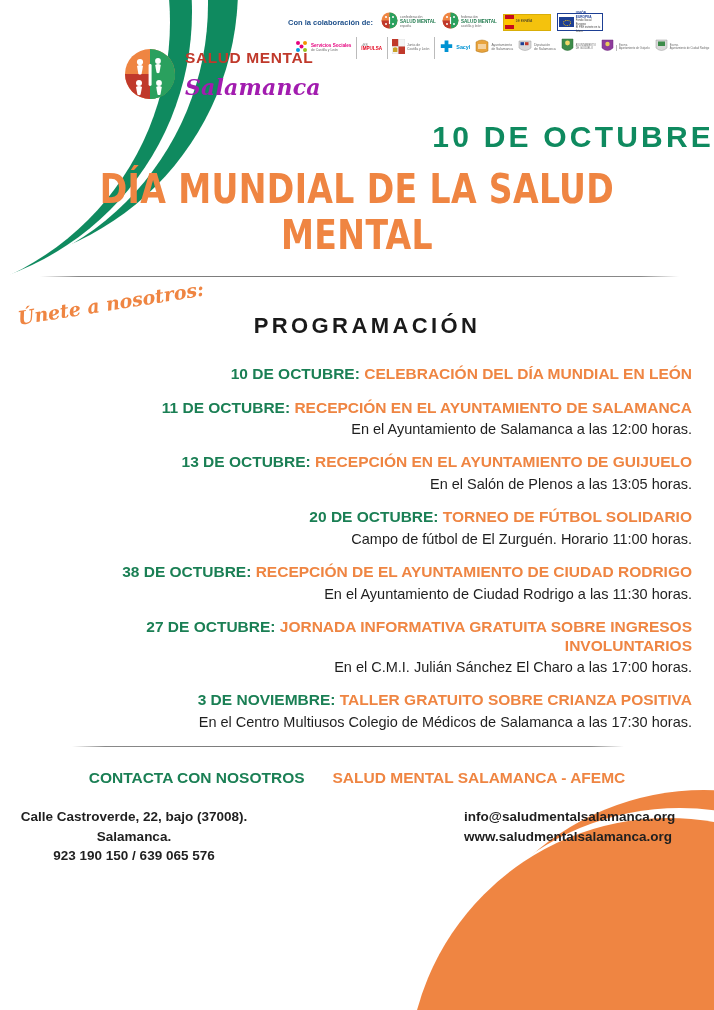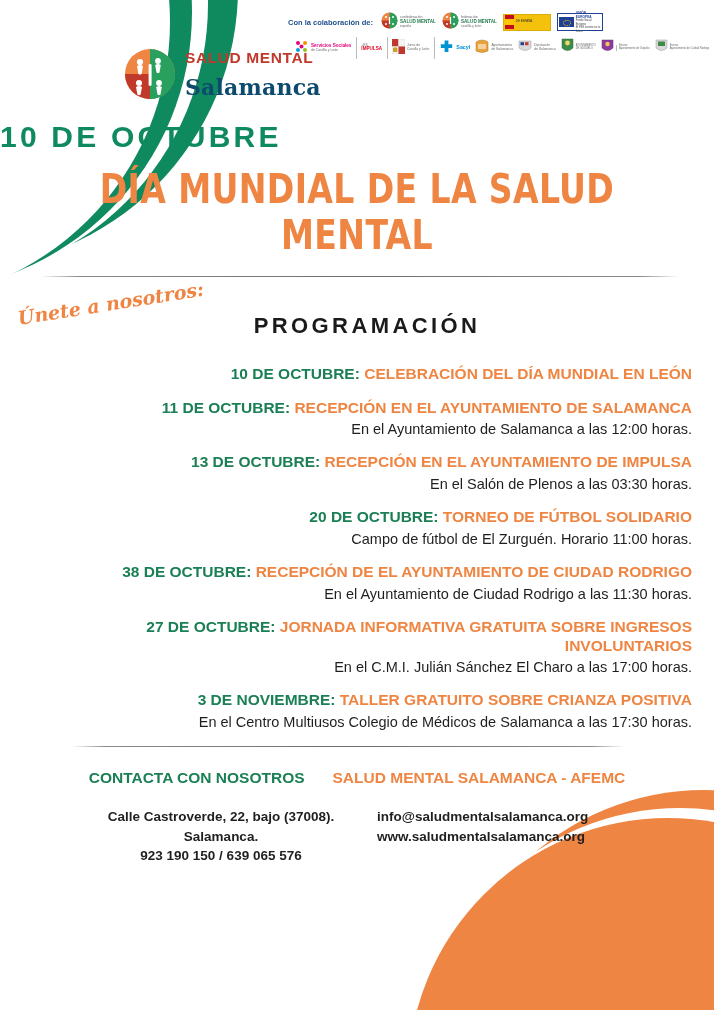--- a/index.html
+++ b/index.html
@@ -125,23 +125,24 @@
     line-height: 1;
   }
   .brand-line1 {
     font-size: 15.5px;
     font-weight: bold;
     letter-spacing: 0.6px;
     color: #c0392b;
   }
   .brand-line2 {
     font-family: "DejaVu Serif", serif;
+    font-style: italic;
     font-weight: bold;
     font-size: 22px;
-    color: #0c4a6e;
+    color: #a21caf;
     margin-top: 11px;
     letter-spacing: 0.2px;
   }
 
   
   .collab {
     position: absolute;
     left: 288px;
     top: 12px;
     width: 412px;
@@ -217,21 +218,21 @@
     left: 4.5px; top: 2.7px;
     width: 6px; height: 4.6px;
     border: 0.9px dotted #f4c20d;
     border-radius: 50%;
   }
   .eu-txt { font-size: 3.2px; color: #1d3f94; font-weight: bold; padding-left: 2px; line-height: 1.3; }
   .eu-txt span { display:block; font-weight: normal; font-size: 2.7px; color:#444; }
 
   
   .title-date {
-    text-align: left;
+    text-align: right;
     color: #0f8a5f;
     font-size: 30px;
     font-weight: bold;
     letter-spacing: 3.2px;
     margin-top: 8px;
   }
   .title-main {
     text-align: center;
     color: #ef8542;
     font-size: 40px;
@@ -324,21 +325,21 @@
     gap: 28px;
     font-size: 15.5px;
     font-weight: bold;
     text-align: center;
   }
   .contact-h-green { color: #1a7f54; }
   .contact-h-orange { color: #ef8542; }
 
   .contact-cols {
     display: flex;
-    justify-content: center;
+    justify-content: space-between;
     gap: 22px;
     margin-top: 20px;
     font-size: 13.5px;
     font-weight: bold;
     color: #1f1f1f;
   }
   .contact-left { text-align: center; line-height: 1.45; width: 268px; }
   .contact-right { text-align: left; line-height: 1.45; width: 250px; }
 </style>
 </head>
@@ -596,23 +597,23 @@
         <div class="entry-head">
           <span class="entry-date">11 DE OCTUBRE:</span>
           <span class="entry-title">RECEPCIÓN EN EL AYUNTAMIENTO DE SALAMANCA</span>
         </div>
         <div class="entry-sub">En el Ayuntamiento de Salamanca a las 12:00 horas.</div>
       </div>
 
       <div class="entry">
         <div class="entry-head">
           <span class="entry-date">13 DE OCTUBRE:</span>
-          <span class="entry-title">RECEPCIÓN EN EL AYUNTAMIENTO DE IMPULSA</span>
-        </div>
-        <div class="entry-sub">En el Salón de Plenos a las 03:30 horas.</div>
+          <span class="entry-title">RECEPCIÓN EN EL AYUNTAMIENTO DE GUIJUELO</span>
+        </div>
+        <div class="entry-sub">En el Salón de Plenos a las 13:05 horas.</div>
       </div>
 
 
       <div class="entry">
         <div class="entry-head">
           <span class="entry-date">20 DE OCTUBRE:</span>
           <span class="entry-title">TORNEO DE FÚTBOL SOLIDARIO</span>
         </div>
         <div class="entry-sub">Campo de fútbol de El Zurguén. Horario 11:00 horas.</div>
       </div>

